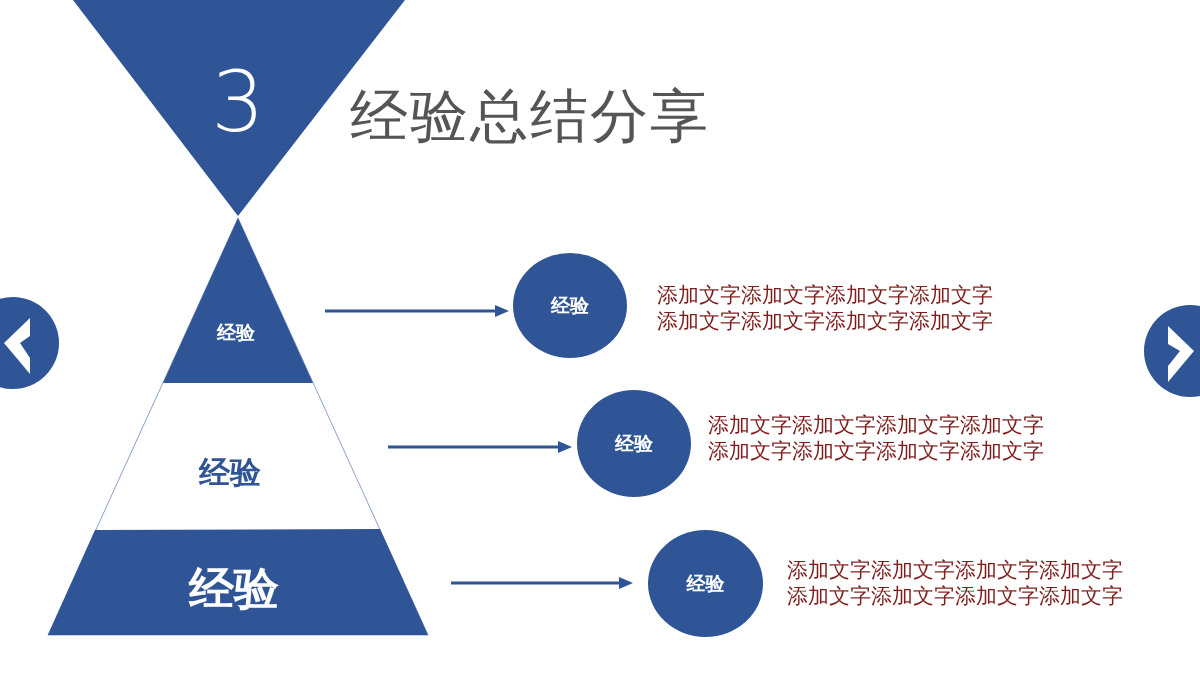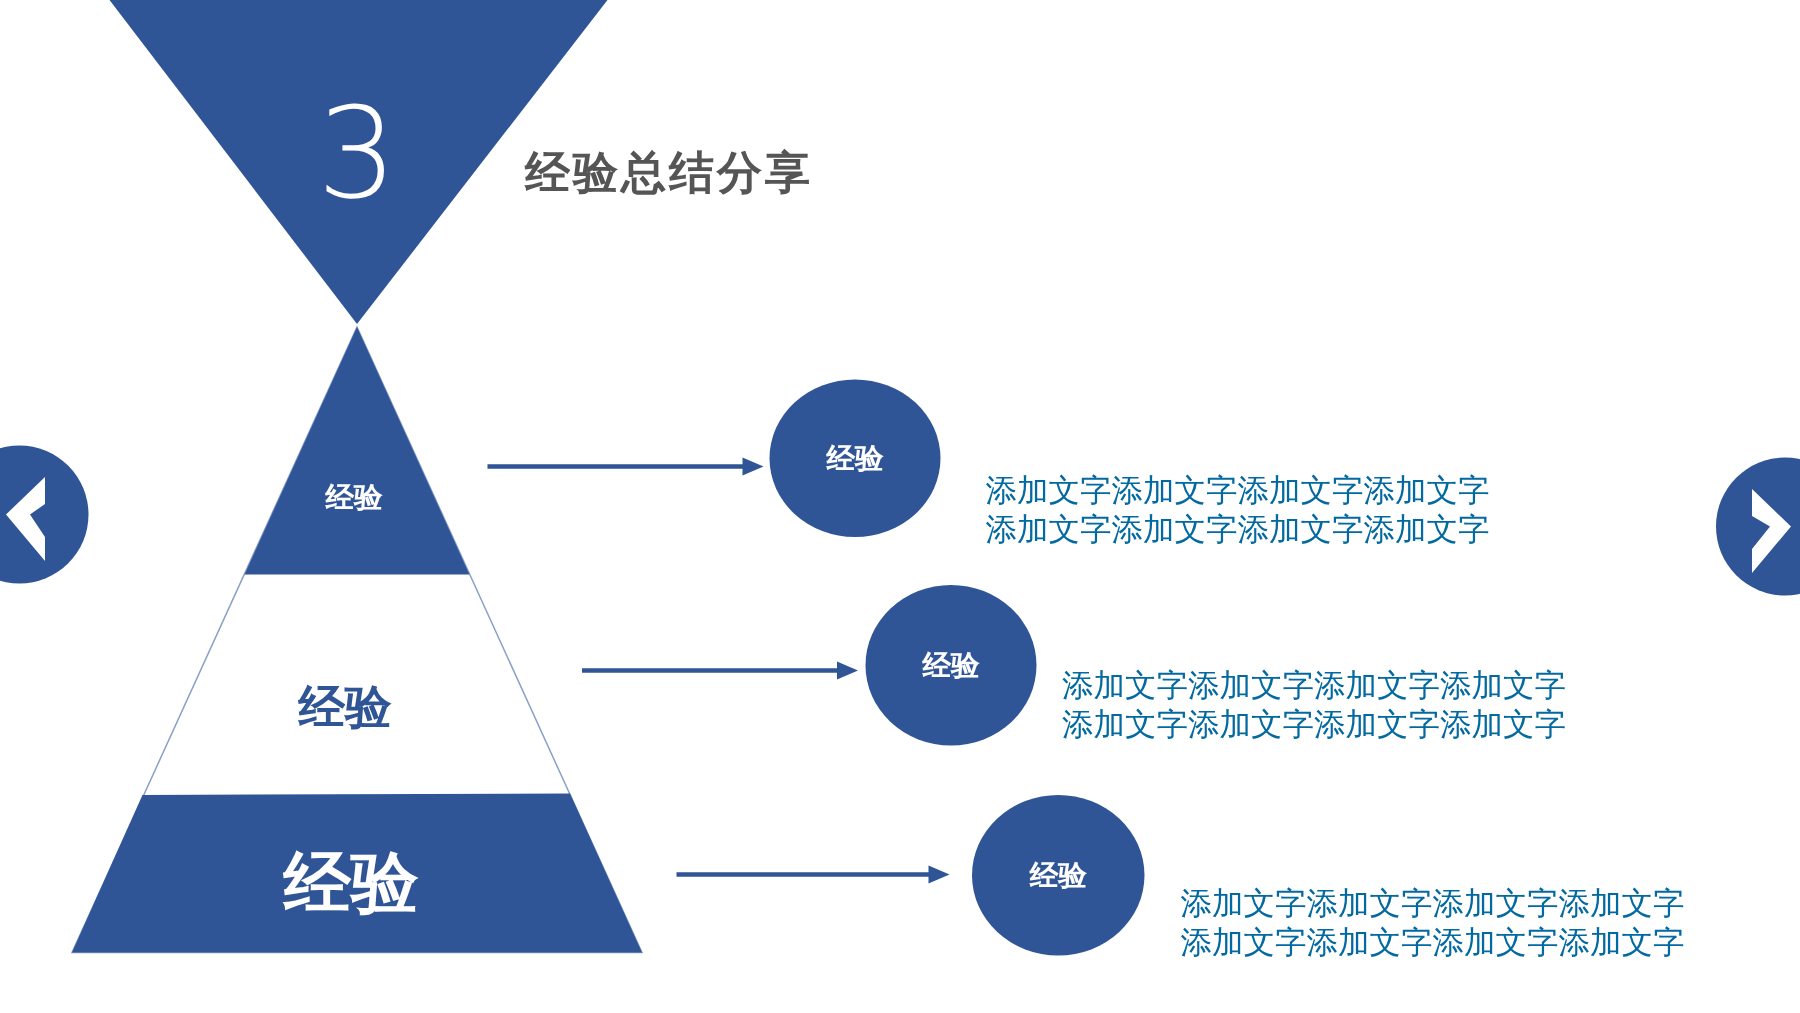--- a/index.html
+++ b/index.html
@@ -10,35 +10,35 @@
     }
     .abs { position: absolute; }
     svg.shapes { position: absolute; left: 0; top: 0; }
     .section-number {
       left: 188px; top: 52px; width: 100px; height: 100px;
       color: #ffffff; font-size: 84px; line-height: 100px; text-align: center;
       font-family: "DejaVu Sans", sans-serif; font-weight: 300;
     }
     .page-title {
       left: 350px; top: 86px; height: 60px; line-height: 60px;
-      font-size: 30px; font-weight: bold; color: #555555; letter-spacing: 2px; white-space: nowrap;
+      font-size: 58px; font-weight: normal; color: #555555; letter-spacing: 2px; white-space: nowrap;
     }
     .pyr-label { text-align: center; font-weight: bold; white-space: nowrap; }
     .pyr-top { left: 176px; top: 318px; width: 120px; font-size: 19px; line-height: 28px; color: #ffffff; }
     .pyr-mid { left: 160px; top: 452px; width: 140px; font-size: 31px; line-height: 40px; color: #2f5597; }
     .pyr-bot { left: 154px; top: 560px; width: 160px; font-size: 45px; line-height: 58px; color: #ffffff; }
     .node {
       background: #2f5597; border-radius: 50%;
       display: flex; align-items: center; justify-content: center;
       color: #ffffff; font-weight: bold; font-size: 19px;
     }
     .node-1 { left: 513px; top: 253px; width: 114px; height: 105px; }
     .node-2 { left: 577px; top: 390px; width: 114px; height: 107px; }
     .node-3 { left: 648px; top: 530px; width: 115px; height: 107px; }
-    .desc { color: #0369a1; font-size: 21px; line-height: 26px; white-space: nowrap; margin-top: 32px; }
+    .desc { color: #7f1d1d; font-size: 21px; line-height: 26px; white-space: nowrap; }
     .desc-1 { left: 657px; top: 282px; }
     .desc-2 { left: 708px; top: 412px; }
     .desc-3 { left: 787px; top: 557px; }
     .nav-btn { cursor: pointer; }
   </style>
 </head>
 <body>
 
 <svg class="shapes" width="1200" height="675" viewBox="0 0 1200 675">
 

